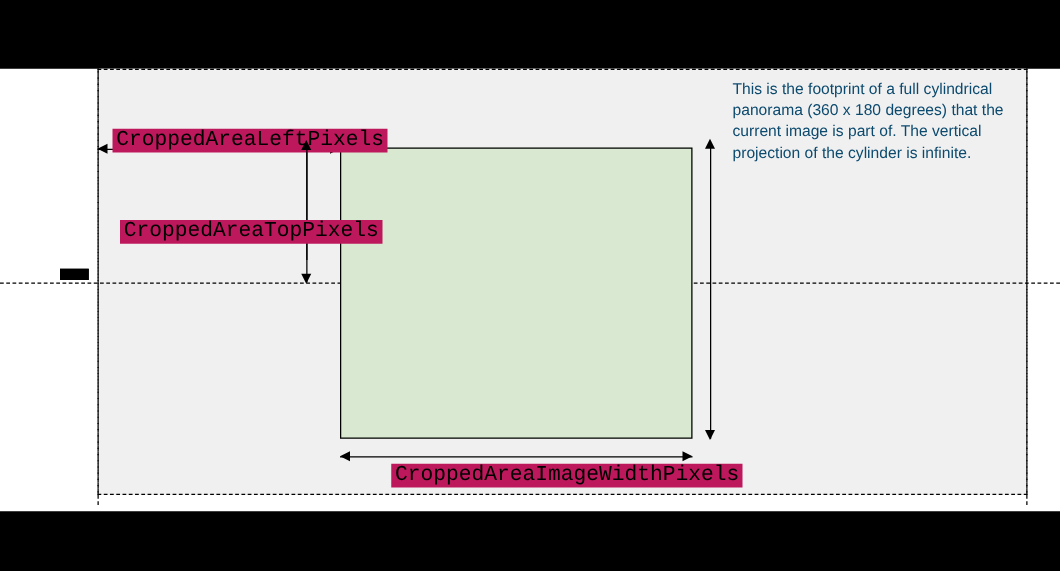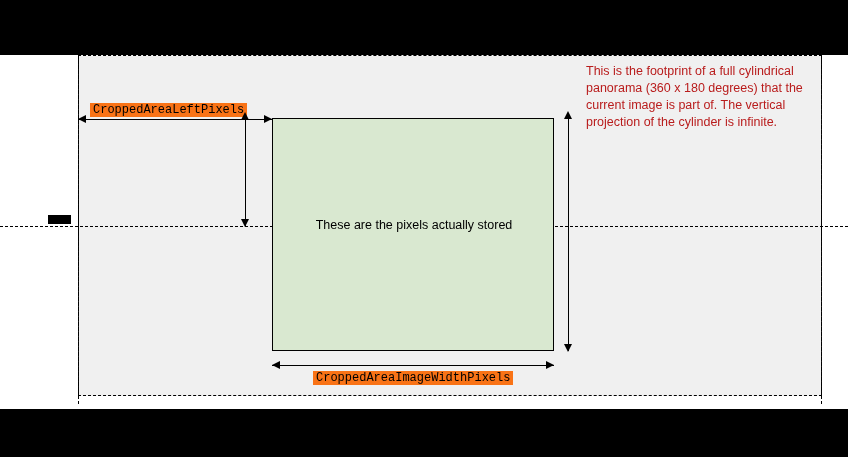--- a/index.html
+++ b/index.html
@@ -90,21 +90,21 @@
   .vsep.left { left: 78px; }
   .vsep.right { left: 821px; }
 
   
   .description {
     position: absolute;
     left: 586px;
     top: 63px;
     width: 250px;
     font-size: 12.5px;
-    color: #b91c1c;
+    color: #0c4a6e;
     line-height: 17px;
   }
 
   
   .line {
     position: absolute;
     background: #000000;
   }
   .hline { height: 1px; }
   .vline { width: 1px; }
@@ -139,24 +139,24 @@
   
   .tick {
     position: absolute;
     width: 1px;
     background: #000000;
   }
 
   .mono-label {
     position: absolute;
     font-family: "Liberation Mono", monospace;
-    font-size: 12px;
+    font-size: 17px;
     color: #000000;
     white-space: nowrap;
-    background: #f97316;
+    background: #be185d;
     padding: 0 3px;
   }
 </style>
 </head>
 <body>
 
 <div id="canvas">
 
   <div class="band top"></div>
   <div class="band bottom"></div>
@@ -164,35 +164,35 @@
   <div class="footprint"></div>
 
   <div class="vsep left"></div>
   <div class="vsep right"></div>
 
   <div class="equator"></div>
   <div class="equator-marker"></div>
 
   <div class="stored">
     <div class="stored-label">
-      <div>These are the pixels actually stored</div>
     </div>
   </div>
 
   <div class="description">This is the footprint of a full cylindrical panorama (360 x 180 degrees) that the current image is part of.  The vertical projection of the cylinder is infinite.</div>
 
   <div class="line hline" style="left:78px; top:119px; width:194px;"></div>
   <div class="arrow left" style="left:78px; top:115px;"></div>
   <div class="arrow right" style="left:264px; top:115px;"></div>
   <div class="tick" style="left:245px; top:112px; height:96px;"></div>
   <div class="mono-label" style="left:90px; top:103px;">CroppedAreaLeftPixels</div>
 
   <div class="line vline" style="left:245px; top:119px; height:107px;"></div>
   <div class="arrow up" style="left:241px; top:112px;"></div>
   <div class="arrow down" style="left:241px; top:219px;"></div>
+  <div class="mono-label" style="left:96px; top:176px;">CroppedAreaTopPixels</div>
 
   <div class="line vline" style="left:568px; top:118px; height:233px;"></div>
   <div class="arrow up" style="left:564px; top:111px;"></div>
   <div class="arrow down" style="left:564px; top:344px;"></div>
 
   <div class="line hline" style="left:272px; top:365px; width:282px;"></div>
   <div class="arrow left" style="left:272px; top:361px;"></div>
   <div class="arrow right" style="left:546px; top:361px;"></div>
   <div class="mono-label" style="left:313px; top:371px;text-align:center;">CroppedAreaImageWidthPixels</div>
 

